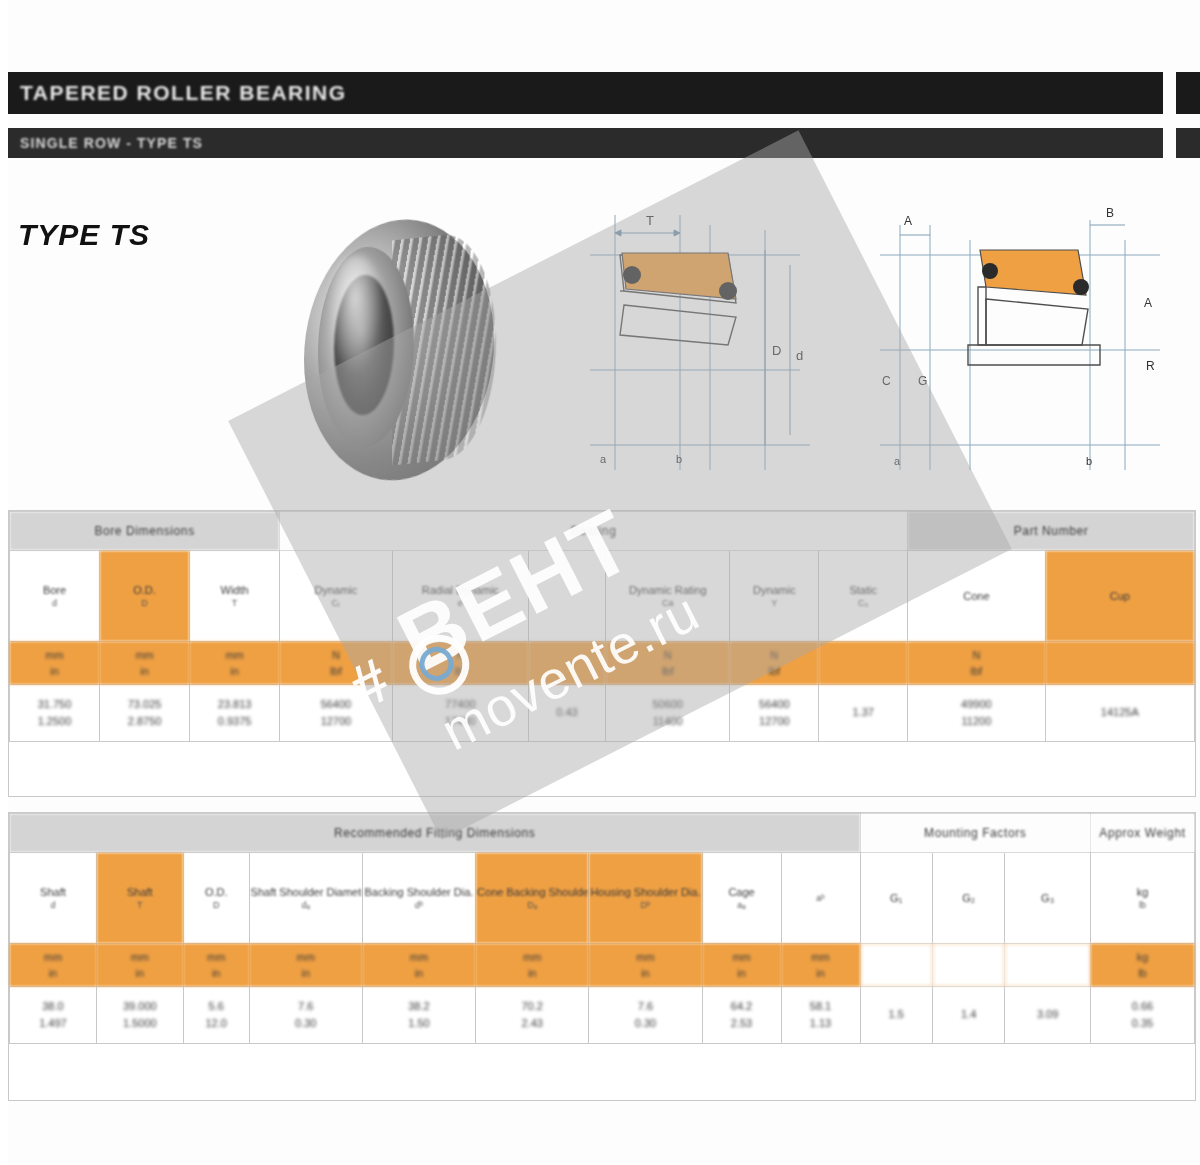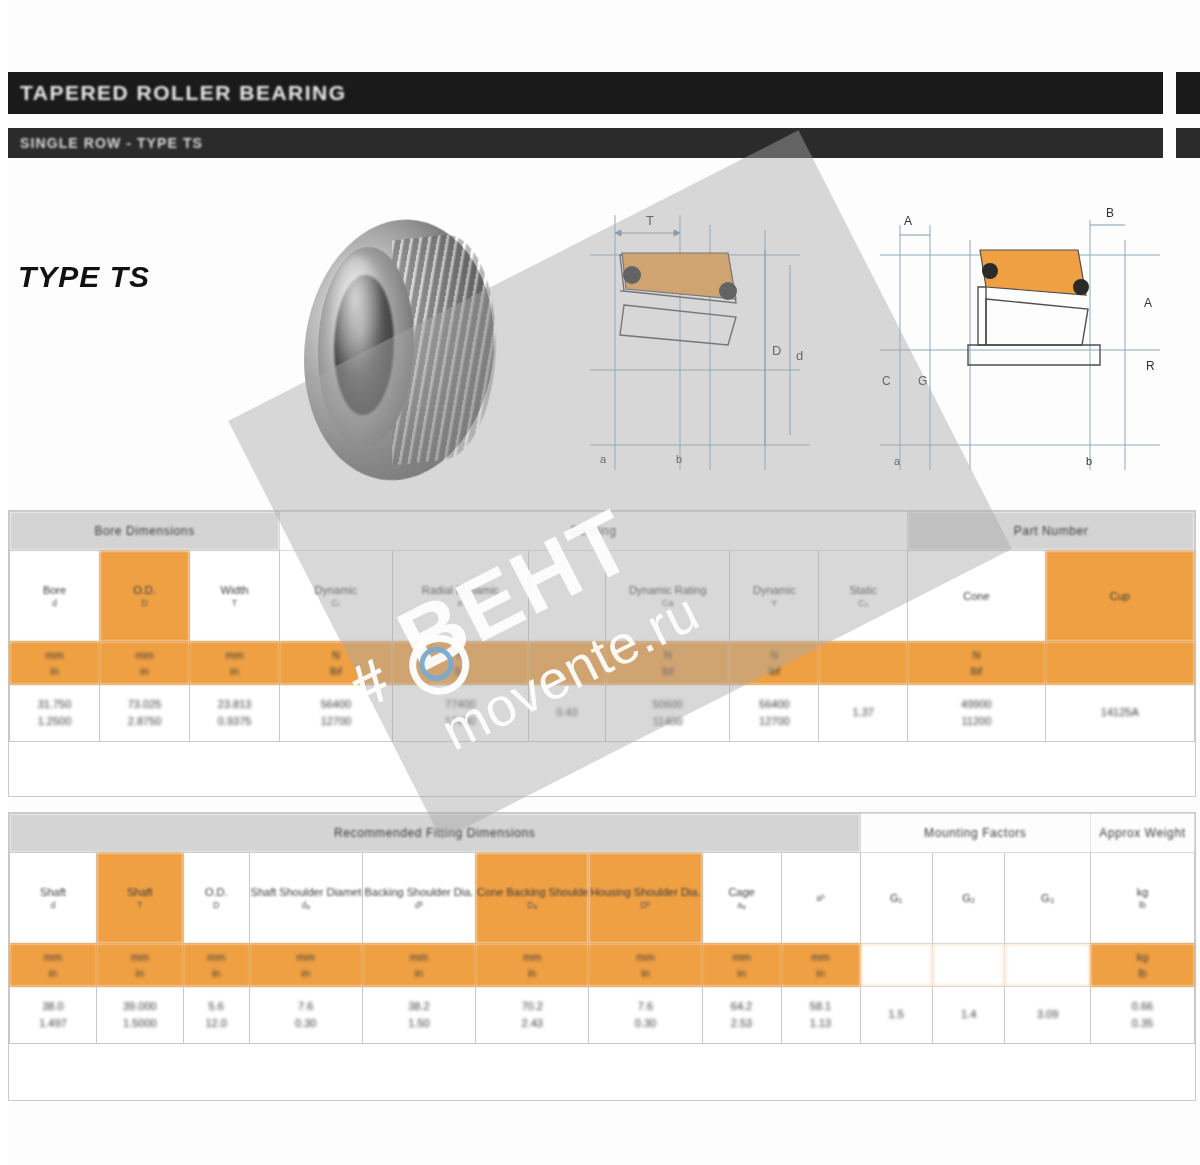--- a/index.html
+++ b/index.html
@@ -83,21 +83,20 @@
   
   .type-label {
     position: absolute;
     left: 18px; top: 218px;
     font-size: 30px;
     font-style: italic;
     font-weight: bold;
     color: #111;
     letter-spacing: 1px;
     filter: blur(0.7px);
-    margin-top: 42px;
   }
 
   
   .bearing-photo {
     position: absolute;
     left: 296px; top: 205px;
     width: 210px; height: 290px;
   }
   .bearing-photo .outer {
     position: absolute;

